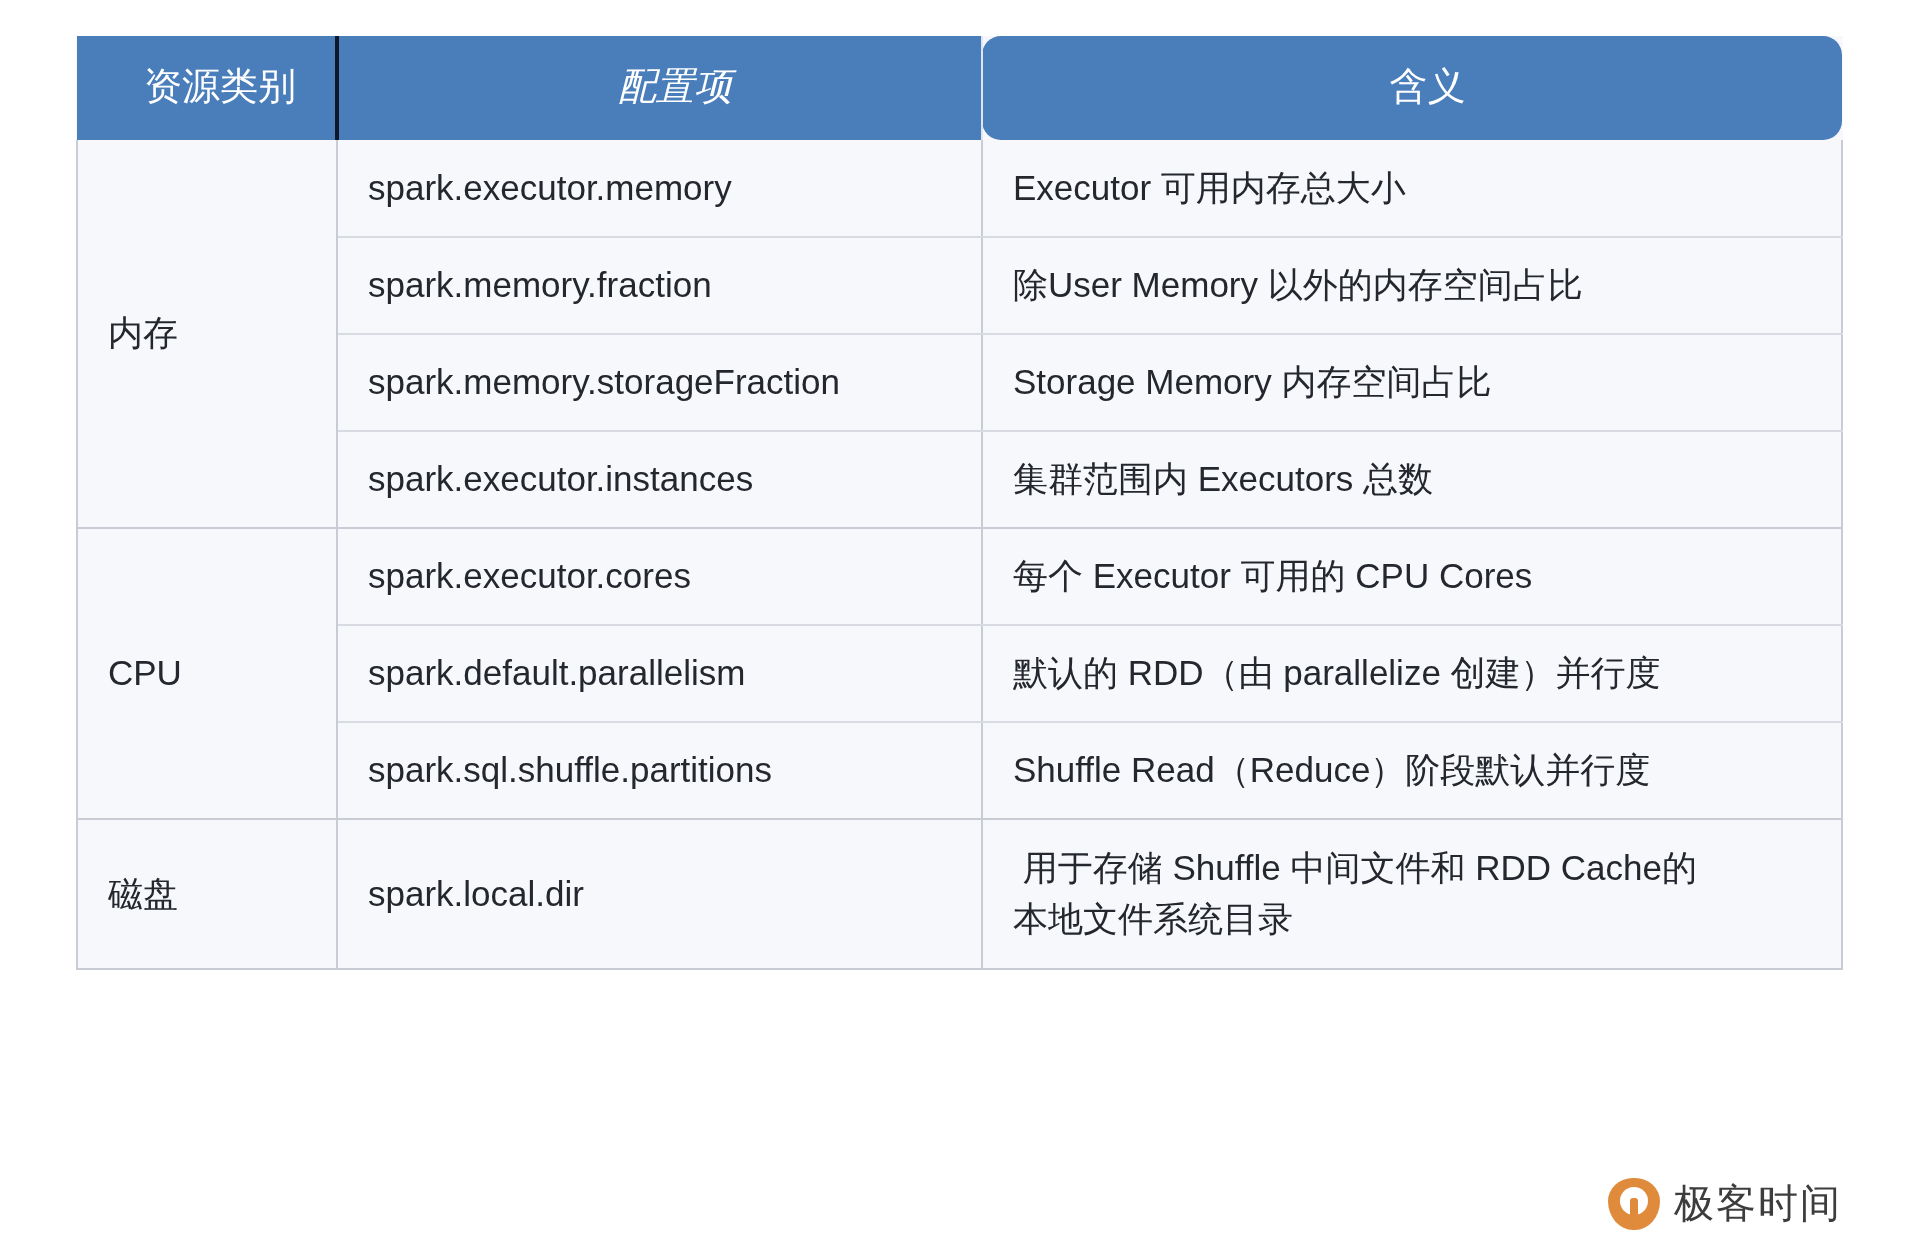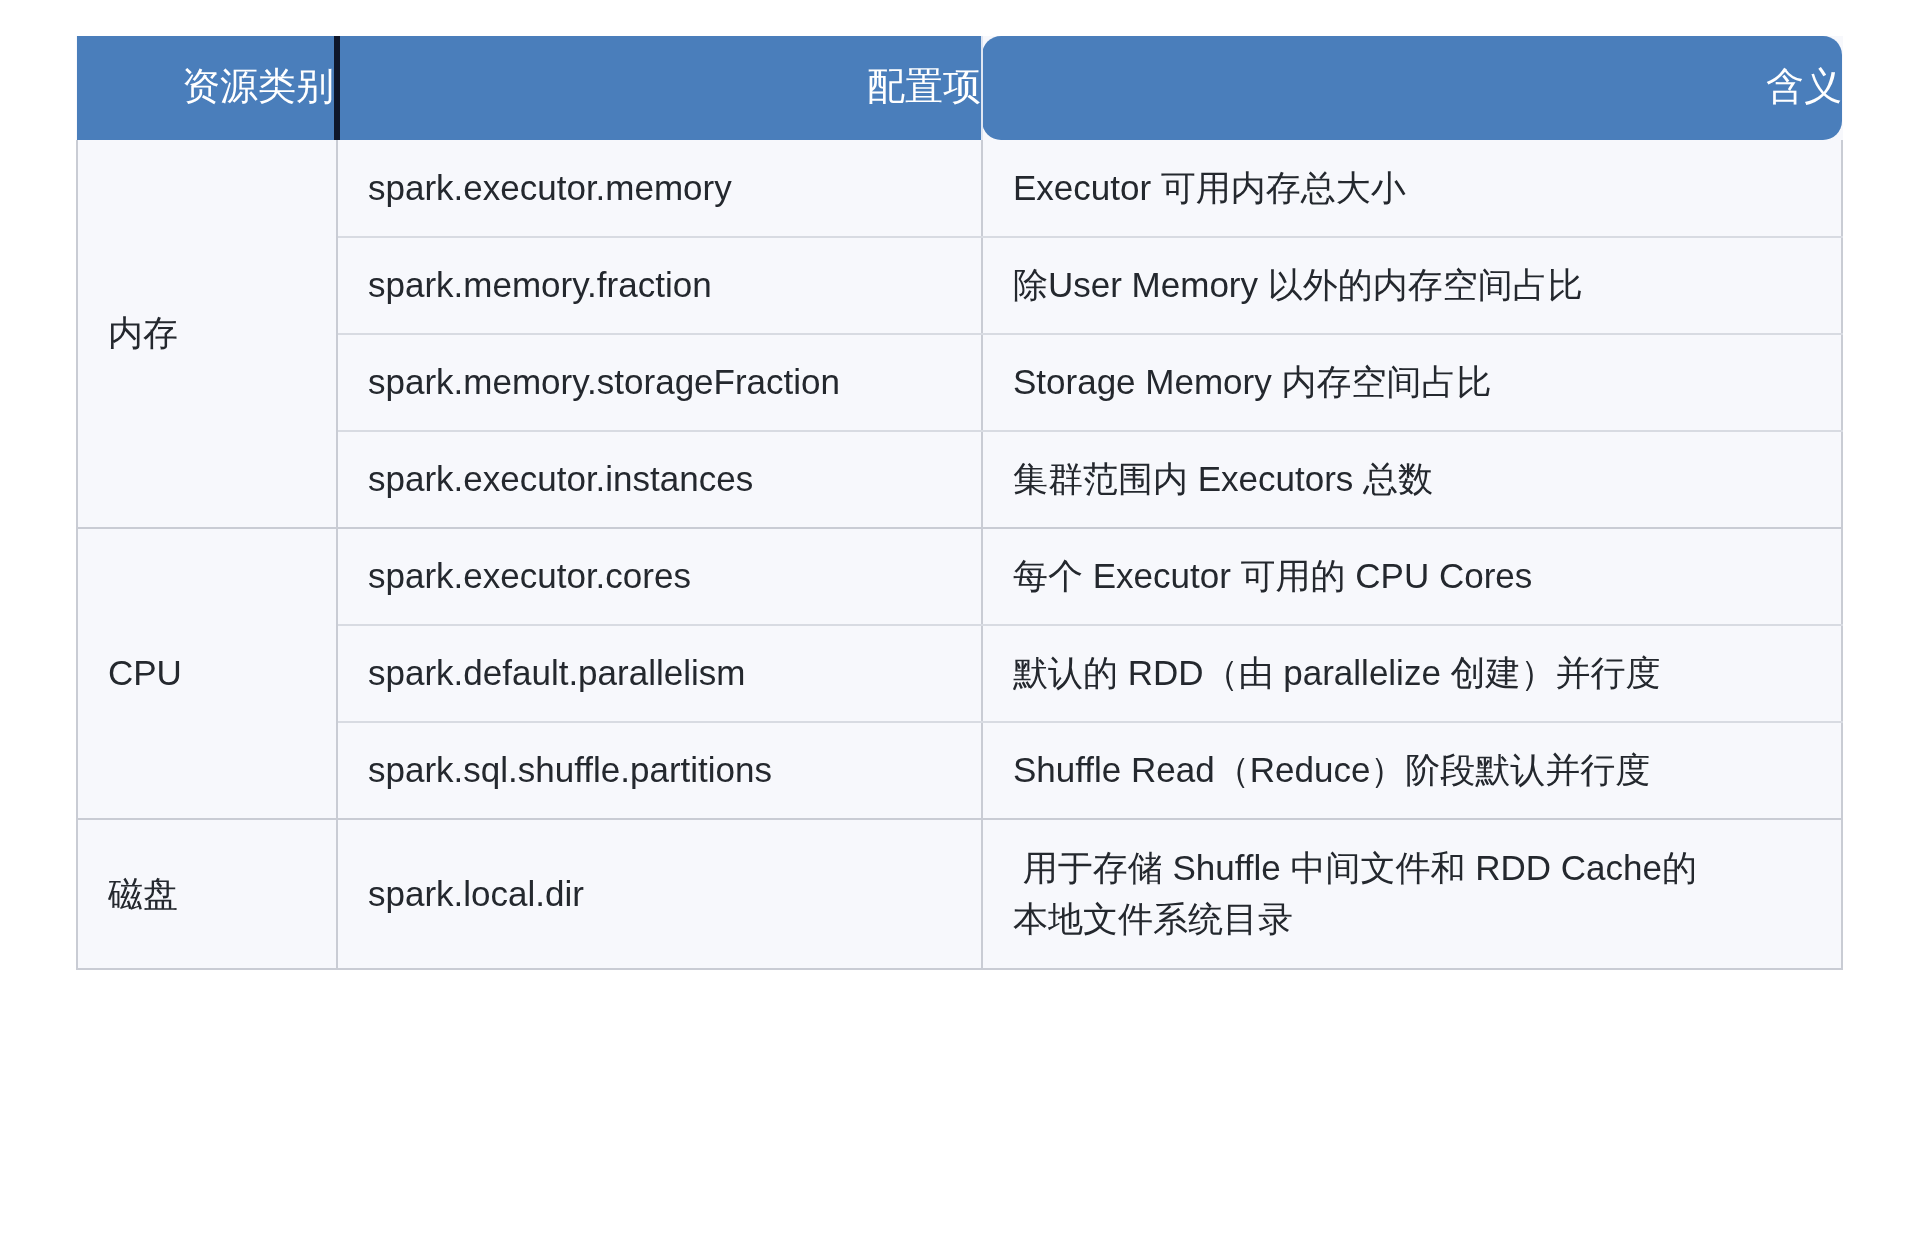--- a/index.html
+++ b/index.html
@@ -42,29 +42,29 @@
   table.cfg col.c-res   { width: 260px; }
   table.cfg col.c-key   { width: 645px; }
   table.cfg col.c-mean  { width: 860px; }
 
   table.cfg thead th {
     background: #4a7ebb;
     color: #ffffff;
     font-weight: 400;
     font-size: 38px;
     line-height: 1.2;
-    text-align: right;
+    text-align: center;
     padding: 24px 0 26px 30px;
     vertical-align: middle;
     border: none;
     height: 104px;
     box-sizing: border-box;
   }
   table.cfg thead th.h-res  { padding-left: 28px; }
-  table.cfg thead th.h-key  { padding-left: 30px; border-left: 6px solid #0f172a; }
+  table.cfg thead th.h-key  { padding-left: 30px; border-left: 4px solid #0f172a; font-style: italic; }
   table.cfg thead th.h-mean { padding-left: 30px; border-left: 2px solid #dfe6f2; border-radius: 19px; }
 
   table.cfg tbody td {
     background: #f7f8fc;
     font-size: 35px;
     line-height: 1.45;
     color: #24282e;
     vertical-align: middle;
     padding: 0 26px 0 30px;
     border-bottom: 2px solid #c9ccd4;
@@ -214,14 +214,22 @@
           <td class="mean-cell mean-multi">
             <span class="mean-line"> 用于存储 Shuffle 中间文件和 RDD Cache的</span>
             <span class="mean-line">本地文件系统目录</span>
           </td>
         </tr>
 
       </tbody>
     </table>
   </div>
 
+  <div class="brand">
+    <span class="brand-mark">
+      <span class="ring"></span>
+      <span class="hole"></span>
+      <span class="stem"></span>
+    </span>
+    <span class="brand-text">极客时间</span>
+  </div>
 
 </div>
 
 </body></html>

